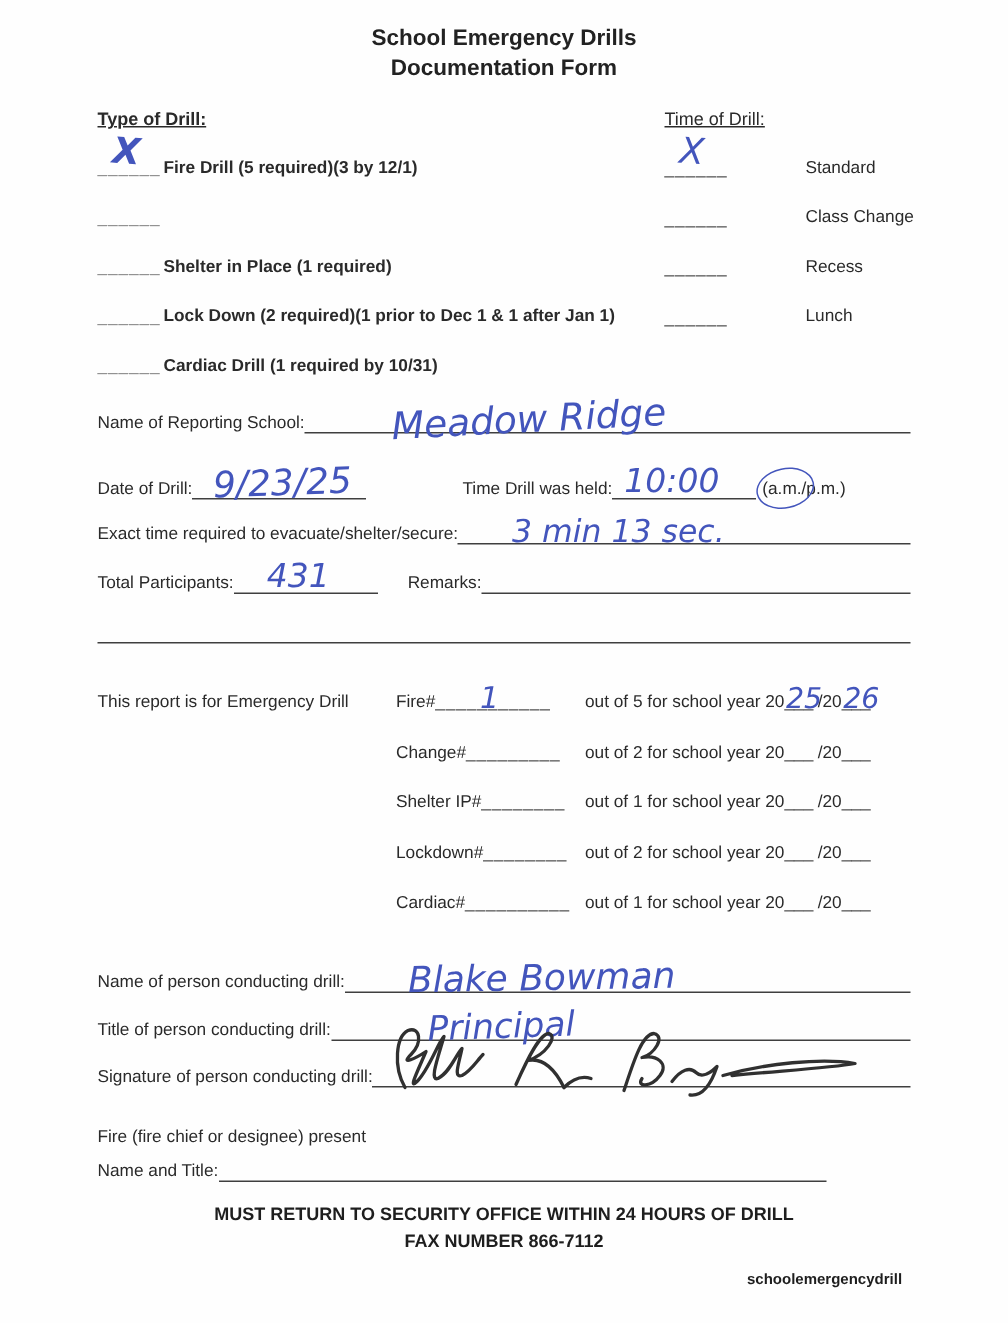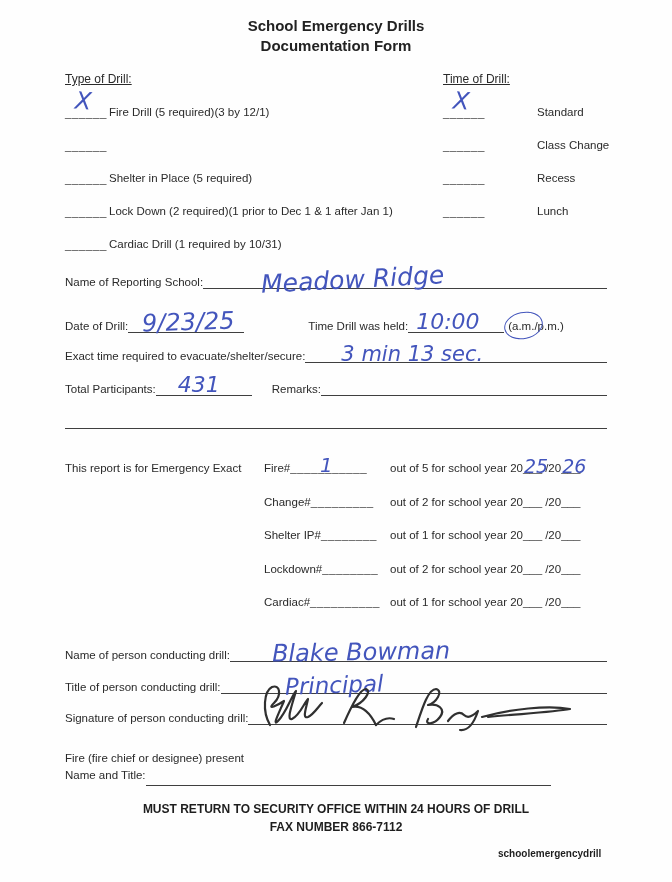--- a/index.html
+++ b/index.html
@@ -6,21 +6,21 @@
   .page{
     position:relative;width:672px;height:882px;background:#fefefe;
     font-family:"Liberation Sans",sans-serif;color:#2a2a2a;font-size:11.5px;
     overflow:hidden;
   }
   
   .title{position:absolute;top:16px;left:0;right:0;text-align:center;
     font-weight:bold;font-size:15px;line-height:20px;color:#222;}
   
   .col{position:absolute;top:72px;}
-  .col-left{left:65px;}
+  .col-left{left:65px;font-weight:bold;}
   .col-right{left:443px;}
   .heading{height:14px;text-decoration:underline;font-size:12px;}
   .drill-row{height:33px;display:flex;align-items:flex-end;position:relative;white-space:nowrap;}
   .blank{position:relative;display:inline-block;color:#3a3a3a;letter-spacing:.6px;}
   .drill-row .label{margin-left:2px;padding-bottom:1px;}
   .col-right .label{margin-left:52px;}
   .mark{position:absolute;left:10px;bottom:6px;font-size:24px;line-height:1;
     color:var(--ink);font-family:"DejaVu Sans",sans-serif;font-style:italic;transform:rotate(4deg);}
   
   .hw{font-family:"DejaVu Sans",sans-serif;font-style:italic;color:var(--ink);
@@ -60,21 +60,21 @@
   
   .row-name{top:645px;}
   .row-title{top:677px;}
   .row-sig{top:708px;}
   .hw-name{position:absolute;left:42px;bottom:-3px;font-size:24px;transform:rotate(-1deg);}
   .hw-title{position:absolute;left:64px;bottom:-4px;font-size:23px;transform:rotate(-2deg);}
   .sig-svg{position:absolute;left:0;bottom:-9px;width:330px;height:52px;overflow:visible;}
   
   .firechief{position:absolute;left:65px;top:752px;}
   .fc1{height:17px;}
-  .fc-row{display:flex;height:19px;white-space:nowrap;}
+  .fc-row{display:flex;align-items:flex-end;height:19px;white-space:nowrap;}
   .fc-line{width:405px;}
   
   .footer{position:absolute;left:0;right:0;top:800px;text-align:center;
     font-weight:bold;font-size:12px;line-height:18px;color:#1e1e1e;}
   .watermark{position:absolute;left:498px;top:848px;font-weight:bold;font-size:10px;color:#1e1e1e;}
 </style>
 </head>
 <body>
 
 <div class="page" style="--ink:#4355bc">
@@ -92,21 +92,21 @@
       <span class="mark">X</span>
       <span class="label">Fire Drill (5 required)(3 by 12/1)</span>
     </div>
     <div class="drill-row">
       <span class="blank">______</span>
       <span class="mark"></span>
     </div>
     <div class="drill-row">
       <span class="blank">______</span>
       <span class="mark"></span>
-      <span class="label">Shelter in Place (5 required)</span>
+      <span class="label">Shelter in Place (1 required)</span>
     </div>
     <div class="drill-row">
       <span class="blank">______</span>
       <span class="mark"></span>
       <span class="label">Lock Down (2 required)(1 prior to Dec 1 &amp; 1 after Jan 1)</span>
     </div>
     <div class="drill-row">
       <span class="blank">______</span>
       <span class="mark"></span>
       <span class="label">Cardiac Drill (1 required by 10/31)</span>
@@ -175,21 +175,21 @@
     </span>
     <span class="sp20"></span>
     <span class="lbl">Remarks:</span>
     <span class="uline fill"></span>
   </div>
 
   <div class="cont-line"></div>
 
   <div class="report">
     <div class="r-row">
-      <span class="r-col1">This report is for Emergency Exact</span>
+      <span class="r-col1">This report is for Emergency Drill</span>
       <span class="r-col2">
         <span>Fire#</span><span class="blank">___________</span>
         <span class="hw hw-fire">1</span>
       </span>
       <span class="fill">
         <span>out of 5 for school year 20</span><span class="yrblank"><span>___</span><span class="hw yr">25</span></span><span class="sep">/20</span><span class="yrblank"><span>___</span><span class="hw yr">26</span></span>
       </span>
     </div>
 
     <div class="r-row">

